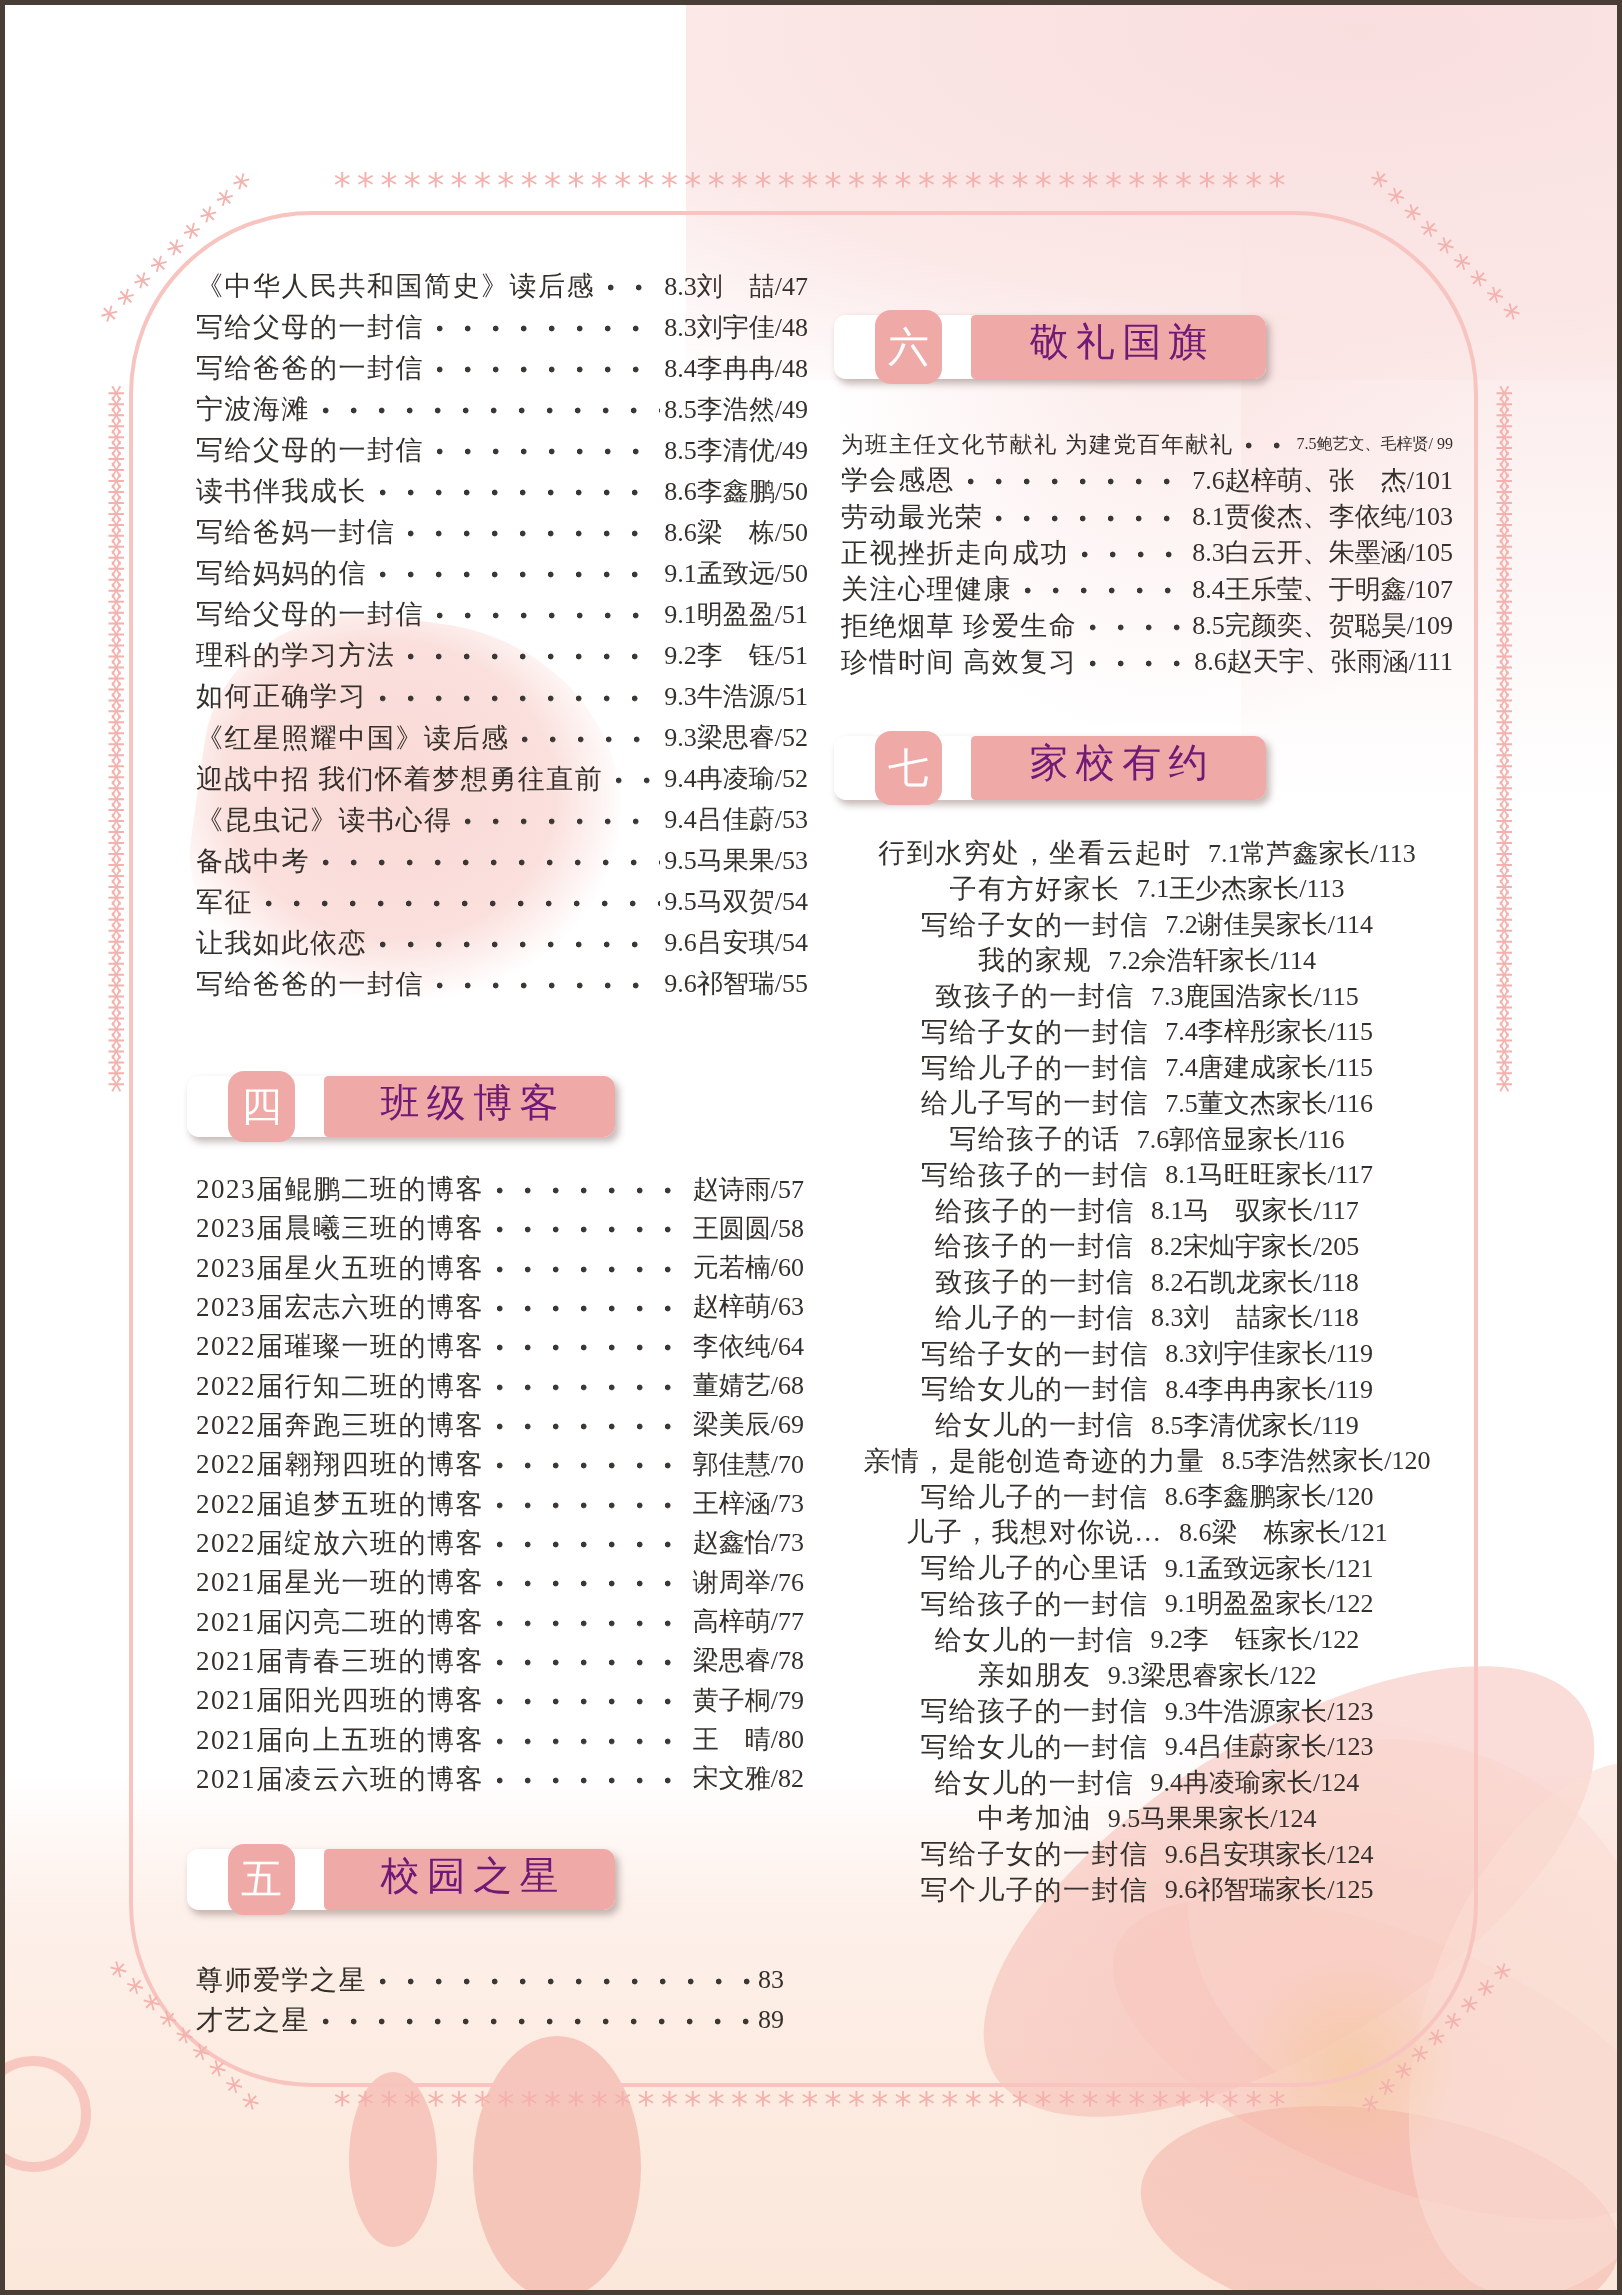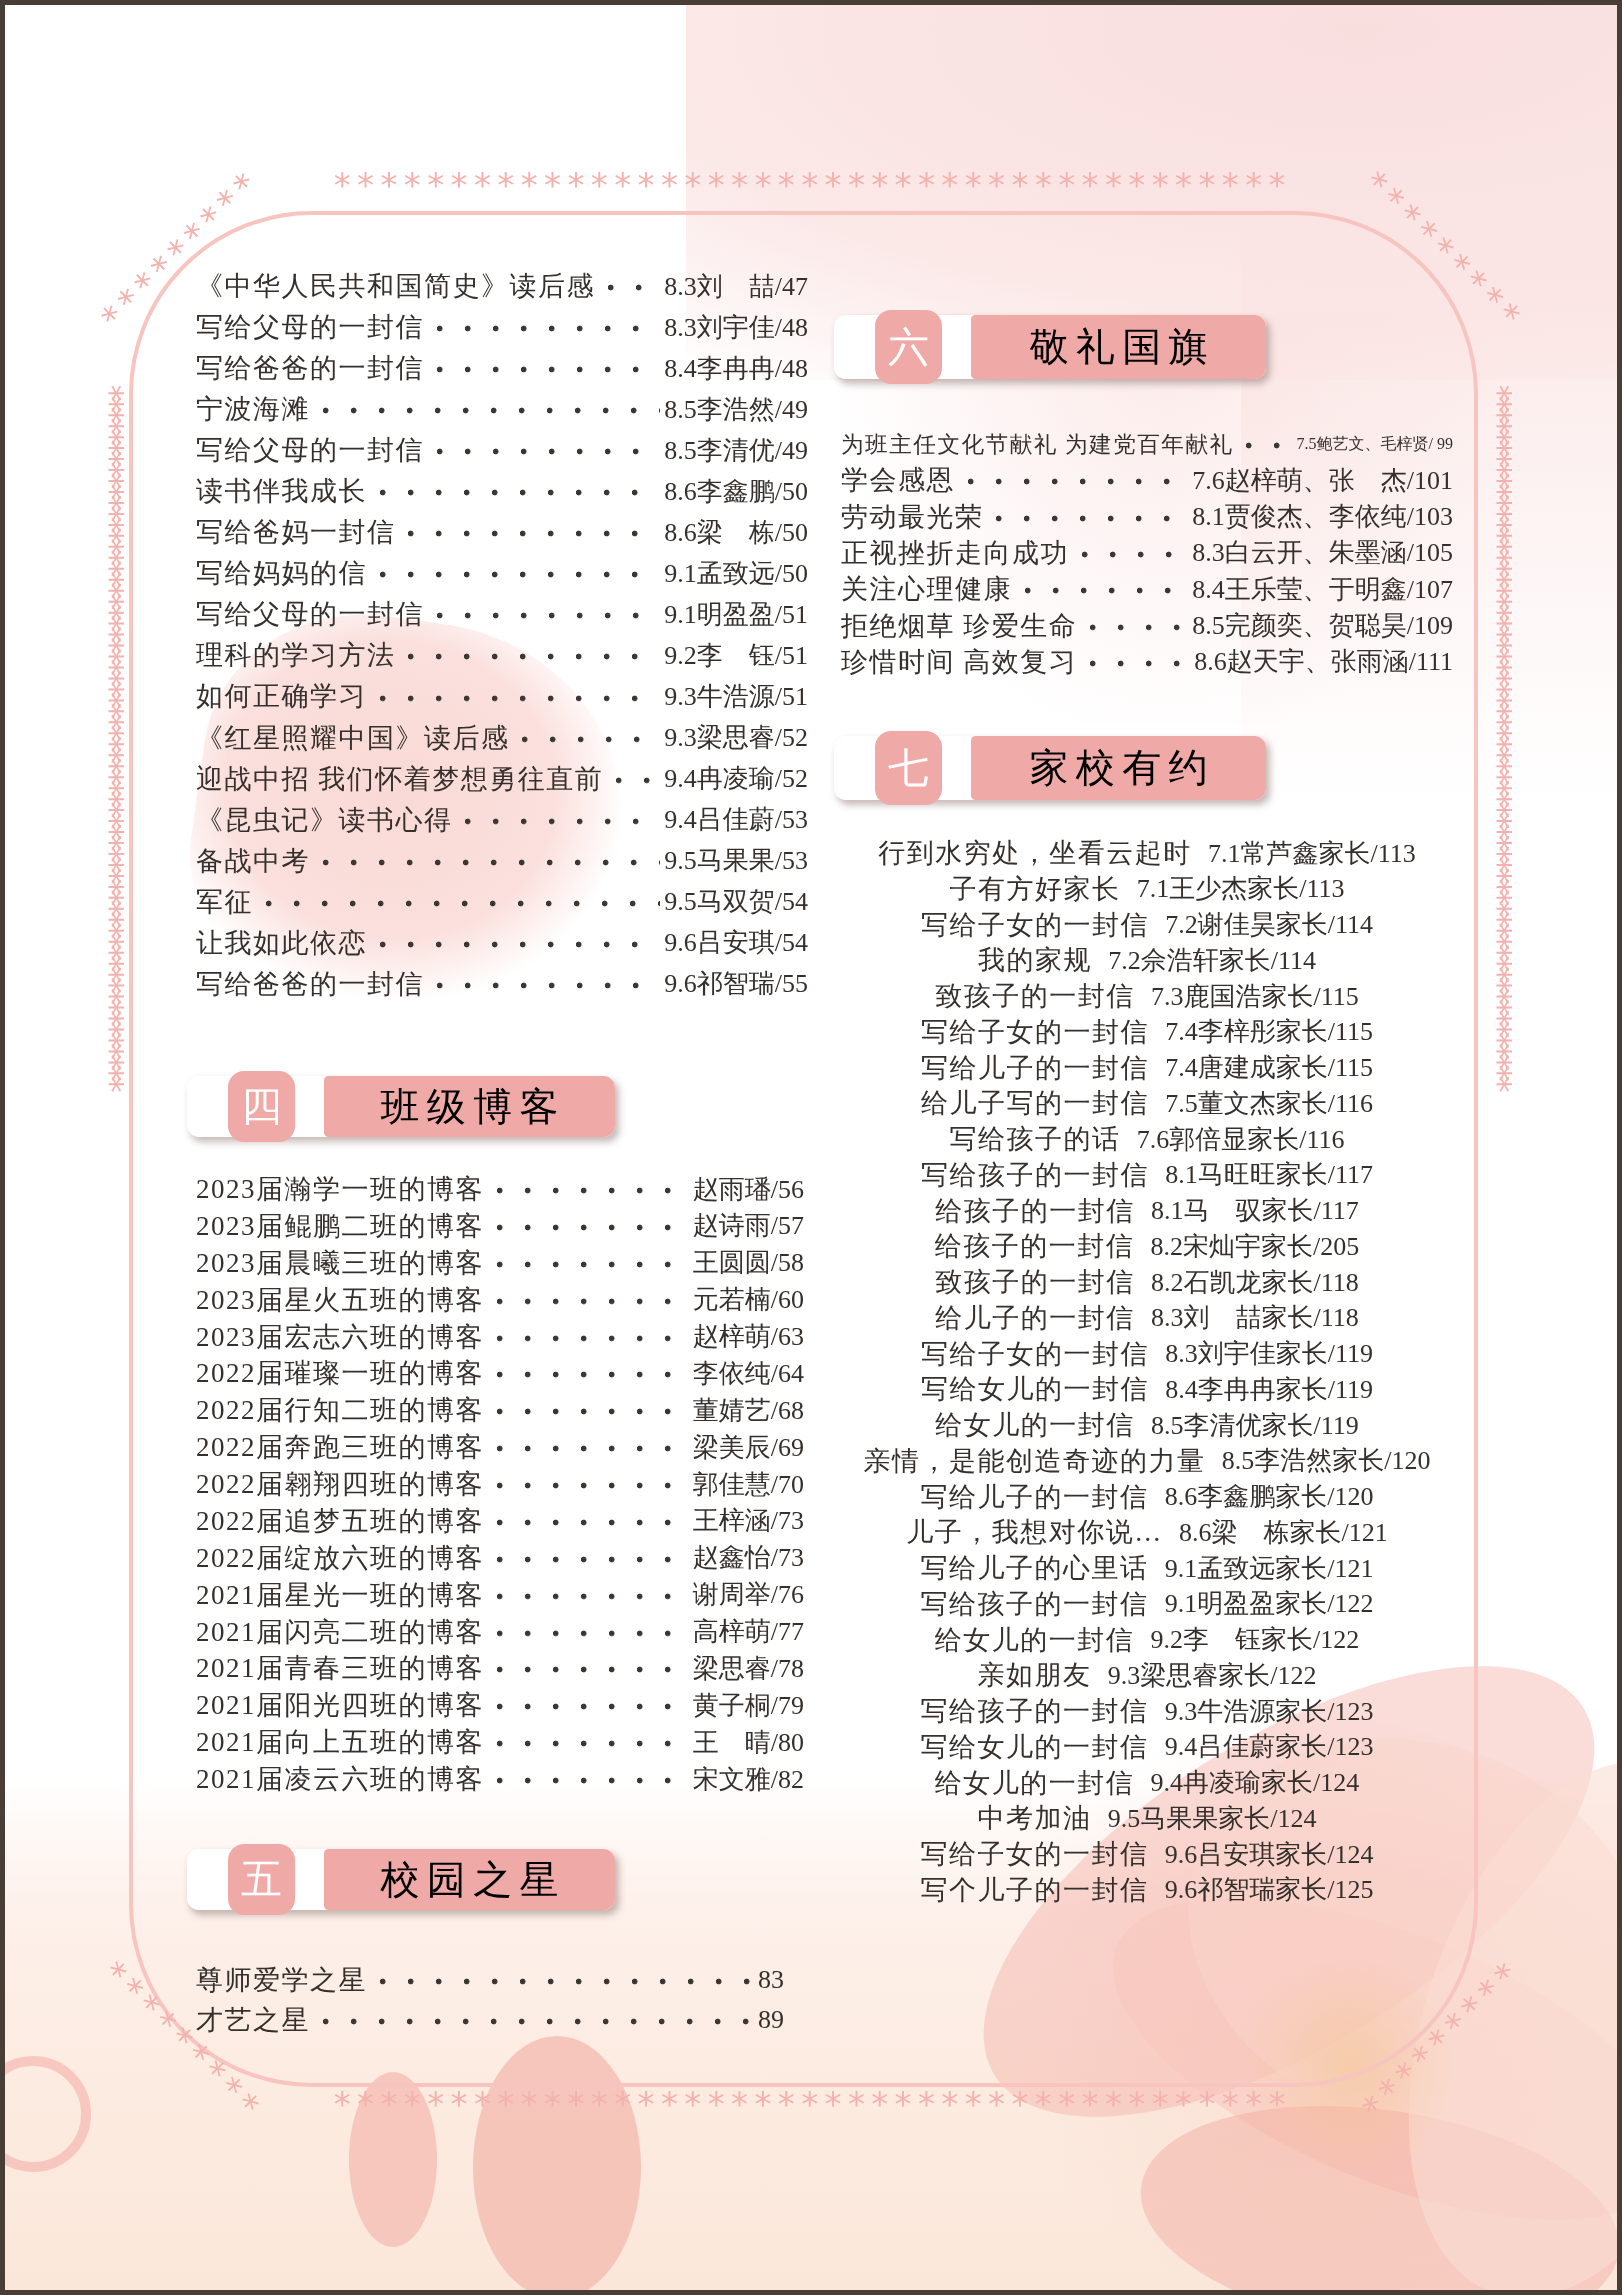--- a/index.html
+++ b/index.html
@@ -60,21 +60,21 @@
   .sec-header{position:absolute;height:61px;background:#ffffff;border-radius:11.7px;
     box-shadow:3.7px 4.4px 7.3px rgba(130,105,100,.45);z-index:6;}
   #hdr4{left:187px;top:1076px;width:428px;}
   #hdr5{left:187px;top:1849px;width:428px;}
   #hdr6{left:834px;top:315px;width:432px;height:64px;}
   #hdr7{left:834px;top:736px;width:432px;height:64px;}
   .num-box{position:absolute;left:41px;top:-5.1px;bottom:-5.1px;width:67px;border-radius:16px;background:#efaaa8;
     color:#fff;display:flex;align-items:center;justify-content:center;
     font-family:"Liberation Sans",sans-serif;font-size:41px;}
   .banner{position:absolute;left:137px;right:0;top:0;bottom:0;border-radius:4.4px 11.7px 11.7px 4.4px;background:#efaaa8;
-    color:#000000;display:flex;align-items:center;justify-content:center;
+    color:#701a75;display:flex;justify-content:center;
     font-family:"Liberation Sans",sans-serif;font-size:39px;letter-spacing:7.3px;text-indent:7.3px;}
 
   
   .toc-list{position:absolute;display:flex;flex-direction:column;justify-content:space-between;z-index:5;}
   #list1{left:196px;top:270px;width:612px;height:730px;}
   #list2{left:196px;top:1173px;width:608px;height:622px;}
   #list3{left:196px;top:1964px;width:588px;height:72px;}
   #list4{left:841px;top:428px;width:612px;height:250px;}
   #list5{left:841px;top:837px;width:612px;height:1069px;align-items:center;}
   .row{display:flex;align-items:center;height:32px;color:#35302c;font-size:27px;}
@@ -233,25 +233,20 @@
 
   <div class="sec-header" id="hdr4">
     <div class="num-box">
       <span>四</span>
     </div>
     <div class="banner">
       <span>班级博客</span>
     </div>
   </div>
   <div class="toc-list" id="list2">
-  <div class="row">
-    <span class="t">2023届瀚学一班的博客</span>
-    <span class="leader"></span>
-    <span class="r">赵雨璠/56</span>
-  </div>
 
   <div class="row">
     <span class="t">2023届鲲鹏二班的博客</span>
     <span class="leader"></span>
     <span class="r">赵诗雨/57</span>
   </div>
 
   <div class="row">
     <span class="t">2023届晨曦三班的博客</span>
     <span class="leader"></span>

